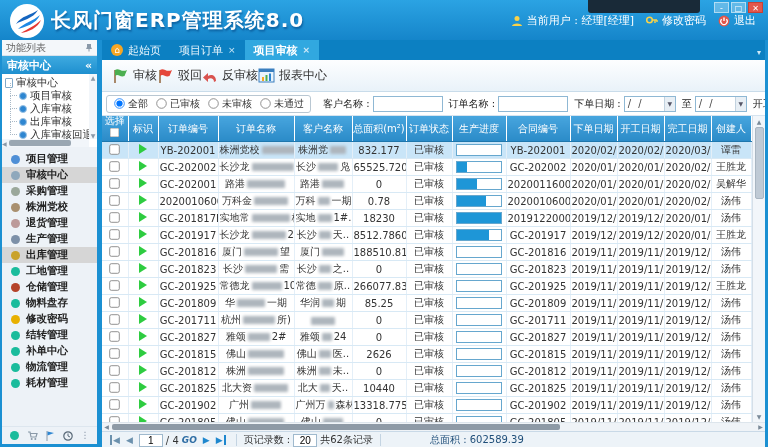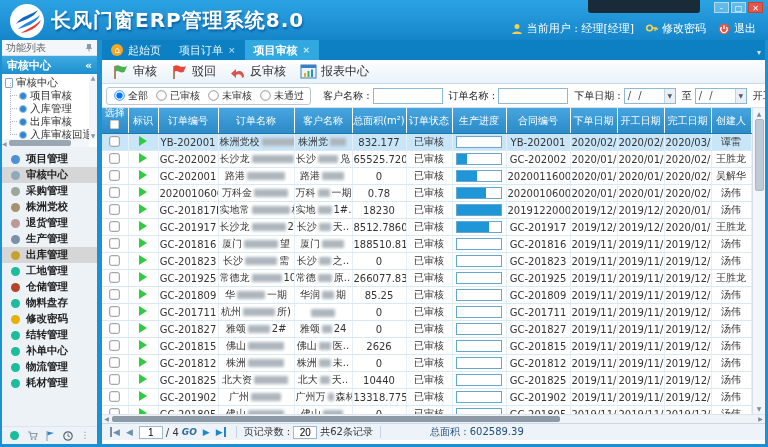--- a/index.html
+++ b/index.html
@@ -7,21 +7,21 @@
   body{font-family:"DejaVu Sans","Liberation Sans",sans-serif;font-size:11px;color:#333;}
   .app{width:768px;height:447px;display:flex;flex-direction:column;background:#1B90D2;}
   
   .titlebar{height:40px;background:linear-gradient(#2BA3E3,#1585CA);position:relative;display:flex;align-items:center;flex:none;}
   .logo{width:36px;height:36px;margin:2px 6px 0 9px;flex:none;}
   .apptitle{color:#fff;font-size:20px;font-weight:bold;letter-spacing:1px;text-shadow:1px 2px 2px rgba(0,60,120,.55);}
   .dark-overlay{position:absolute;left:588px;top:0;width:112px;height:13px;background:#18242E;opacity:.95;border-radius:0 0 3px 3px;}
   .win-controls{position:absolute;top:2px;right:5px;display:flex;gap:2px;}
   .wbtn{width:15px;height:11px;font-size:8px;line-height:11px;text-align:center;color:#fff;background:rgba(255,255,255,.28);border:1px solid rgba(255,255,255,.5);cursor:pointer;}
   .wbtn.close{background:#E2574C;border-color:#C64237;font-weight:bold;}
-  .userbar{position:absolute;right:12px;top:21px;display:flex;align-items:center;gap:12px;color:#fff;font-size:11px;}
+  .userbar{position:absolute;right:12px;top:13px;display:flex;align-items:center;gap:12px;color:#fff;font-size:11px;}
   .ubit{display:flex;align-items:center;gap:4px;cursor:pointer;}
   
   .appbody{flex:1;display:flex;padding:0 3px 3px 2px;min-height:0;}
   
   .sidebar{width:95px;flex:none;display:flex;flex-direction:column;background:#EDF2F7;min-height:0;}
   .func-header{height:16px;background:#F4F7FA;border-bottom:1px solid #D7E2EC;color:#666;font-size:10px;display:flex;align-items:center;padding:0 4px;justify-content:space-between;flex:none;}
   .group-header{height:18px;background:linear-gradient(#3FAAE0,#1E8FCF);color:#fff;font-size:11px;font-weight:bold;display:flex;align-items:center;justify-content:space-between;padding:0 5px;flex:none;}
   .group-header .collapse{font-weight:bold;cursor:pointer;}
   .tree-box{height:73px;background:#fff;position:relative;flex:none;overflow:hidden;padding:2px 8px 0 3px;}
   .tree-root{display:flex;align-items:center;gap:3px;height:13px;font-size:10.5px;white-space:nowrap;}
@@ -42,21 +42,21 @@
   
   .splitter{width:5px;flex:none;background:#1B90D2;}
   
   .main{flex:1;display:flex;flex-direction:column;background:#fff;min-width:0;min-height:0;}
   .tabbar{height:20px;background:#0C80C2;display:flex;align-items:flex-end;flex:none;position:relative;}
   .tab{height:20px;display:flex;align-items:center;gap:5px;padding:0 9px;color:#EAF6FD;font-size:11px;cursor:pointer;}
   .tab.active{background:#31A8E0;color:#fff;font-weight:bold;}
   .tclose{font-size:9px;color:#CFE9F8;cursor:pointer;}
   .home-ic{width:12px;height:12px;border-radius:50%;background:#F5A623;color:#fff;font-size:9px;line-height:12px;text-align:center;display:inline-block;}
   .tab-overflow{position:absolute;right:4px;bottom:3px;color:#CFE9F8;font-size:8px;}
-  .toolbar{height:24px;background:linear-gradient(#FDFEFF,#E9F2F9);border-bottom:1px solid #C9DCEA;display:flex;align-items:center;gap:14px;padding:0 10px;flex:none;}
+  .toolbar{height:32px;background:linear-gradient(#FDFEFF,#E9F2F9);border-bottom:1px solid #C9DCEA;display:flex;align-items:center;gap:0;padding:0 10px;flex:none;}
   .tbtn{display:flex;align-items:center;gap:4px;font-size:12px;color:#333;cursor:pointer;}
   .tbtn svg{flex:none;}
   
   .filterbar{height:24px;background:#fff;border-bottom:1px solid #D6E4F0;display:flex;align-items:center;padding:0 4px;white-space:nowrap;overflow:hidden;flex:none;font-size:10px;}
   .radiobox{border:1px solid #B9C7D2;border-radius:3px;height:18px;display:flex;align-items:center;padding:0 6px;gap:7px;margin-right:6px;flex:none;background:#fff;}
   .radiobox label{display:flex;align-items:center;gap:2px;cursor:pointer;}
   .radiobox input{transform:scale(.8);margin:0;}
   .flabel{margin:0 3px 0 6px;color:#222;flex:none;text-align:center;}
   .ftext{width:70px;height:16px;border:1px solid #8FB8D4;font-size:10px;padding:0 2px;flex:none;}
   .datebox{width:52px;height:16px;border:1px solid #8FB8D4;background:#fff;display:inline-flex;align-items:center;flex:none;}
@@ -158,21 +158,21 @@
           <span class="doc-ic"></span>
           <span>审核中心</span>
         </div>
         <div id="tree-children">
             <div class="tree-child">
               <span class="bullet"></span>
               <span>项目审核</span>
             </div>
             <div class="tree-child">
               <span class="bullet"></span>
-              <span>入库管理</span>
+              <span>入库审核</span>
             </div>
             <div class="tree-child">
               <span class="bullet"></span>
               <span>出库审核</span>
             </div>
             <div class="tree-child">
               <span class="bullet"></span>
               <span>入库审核回退</span>
             </div>
           </div>

